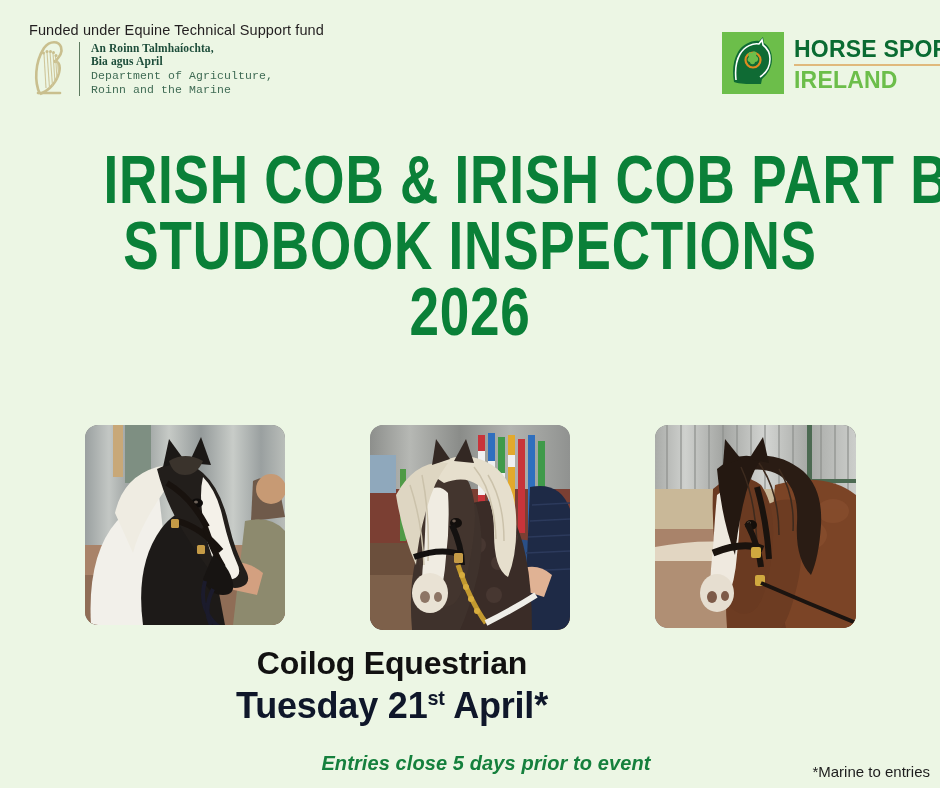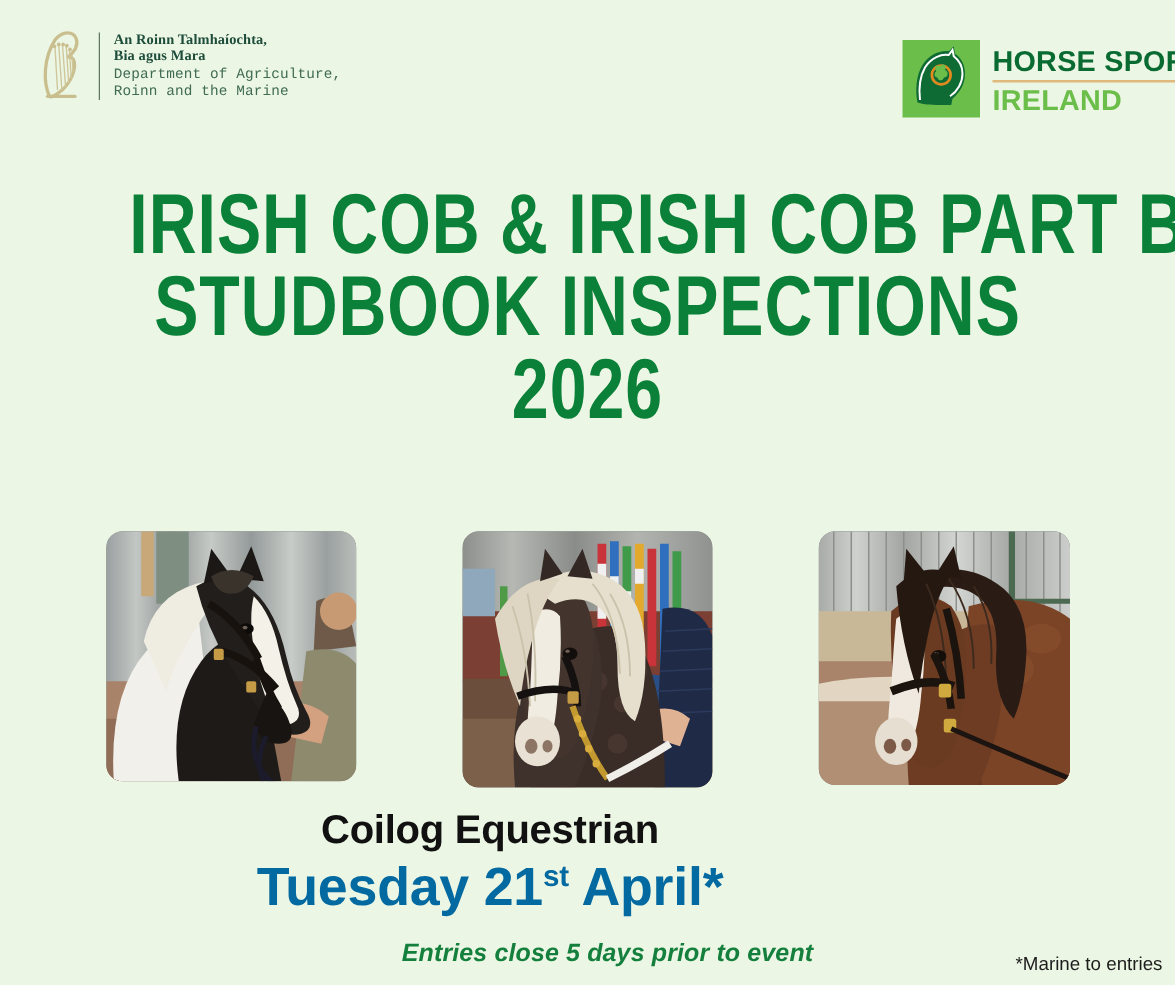--- a/index.html
+++ b/index.html
@@ -203,22 +203,22 @@
     font-family: "Liberation Sans", sans-serif;
     font-weight: bold;
     font-size: 32px;
     color: #111111;
     letter-spacing: -0.2px;
     line-height: 1.18;
   }
   .venue-date {
     font-family: "Liberation Sans", sans-serif;
     font-weight: bold;
-    font-size: 43px;
-    color: #0369a1;
+    font-size: 36px;
+    color: #0f172a;
     letter-spacing: -0.2px;
     line-height: 1.18;
     margin-top: 2px;
   }
   .venue-date sup {
     font-size: 0.55em;
     vertical-align: super;
     line-height: 0;
   }
 
@@ -246,20 +246,21 @@
     color: #1d1d1d;
     white-space: nowrap;
   }
 </style>
 </head>
 <body>
 
 <div class="poster">
 
   <div class="funder-block">
+    <div class="funder-line">Funded under Equine Technical Support fund</div>
 
     <div class="dafm-logo">
       <div class="harp-wrap">
         <svg width="36" height="58" viewBox="0 0 36 58" aria-hidden="true">
           <g fill="none" stroke="#c9bf8e" stroke-width="2">
             <path d="M8 54 C2 42 3 22 12 8 C18 0 27 1 29 7 C31 13 27 18 22 22" stroke-width="2.6"></path>
             <path d="M8 54 C14 52 22 46 26 36 C29 28 28 20 22 22" stroke-width="2.6"></path>
             <path d="M6 53 L28 53" stroke-width="2.6" stroke-linecap="round"></path>
           </g>
           <g stroke="#cfc69a" stroke-width="1.1">
@@ -275,21 +276,21 @@
             <circle cx="15" cy="11.5" r="1.5"></circle>
             <circle cx="18.5" cy="11.5" r="1.5"></circle>
             <circle cx="21.5" cy="12.5" r="1.5"></circle>
             <circle cx="24" cy="15.5" r="1.5"></circle>
           </g>
         </svg>
       </div>
       <div class="dafm-divider"></div>
       <div class="dafm-text">
         <div class="ga">An Roinn Talmhaíochta,</div>
-        <div class="ga">Bia agus Mara</div>
+        <div class="ga">Bia agus April</div>
         <div class="en">Department of Agriculture,</div>
         <div class="en">Roinn and the Marine</div>
       </div>
     </div>
   </div>
 
   <div class="delivered-block">
 
     <div class="hsi-logo">
       <div class="hsi-mark">

